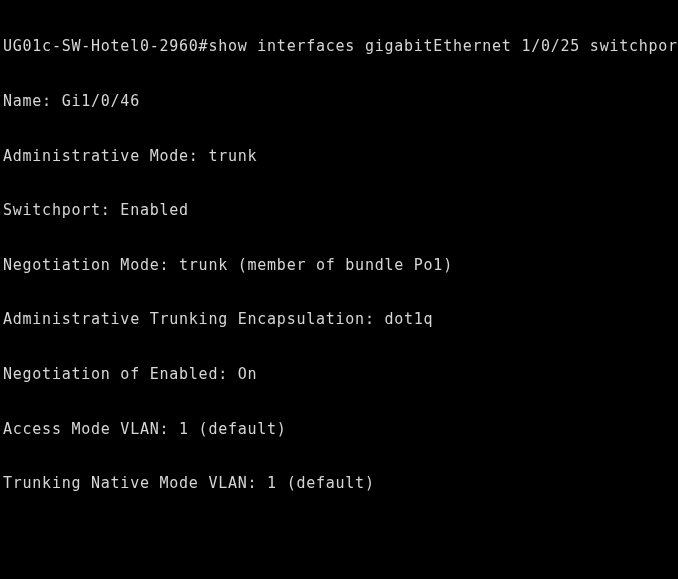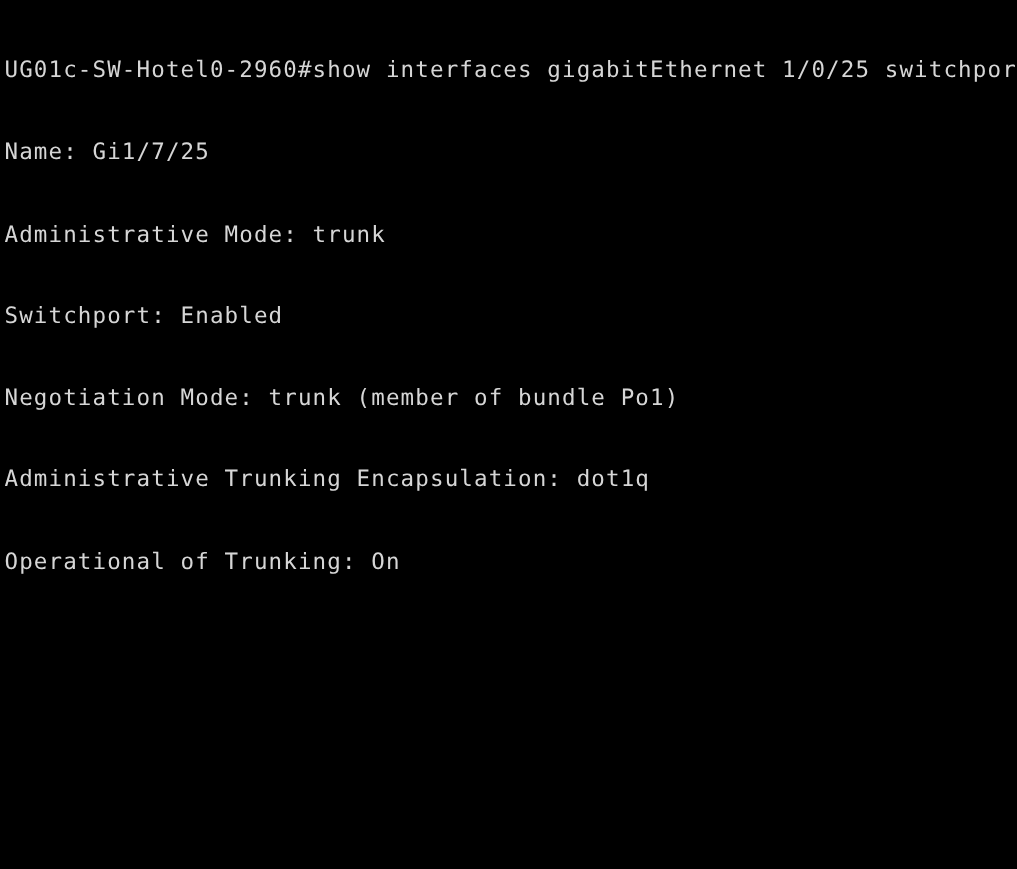--- a/index.html
+++ b/index.html
@@ -38,26 +38,28 @@
     height: 18.2px;
     white-space: pre;
   }
 </style>
 </head>
 <body>
 
 <div id="terminal">
   <div id="console-output">
     <span class="line">UG01c-SW-Hotel0-2960#show interfaces gigabitEthernet 1/0/25 switchport</span>
-    <span class="line">Name: Gi1/7/25</span>
+    <span class="line">Name: Gi1/0/46</span>
     <span class="line">Administrative Mode: trunk</span>
     <span class="line">Switchport: Enabled</span>
     <span class="line">Negotiation Mode: trunk (member of bundle Po1)</span>
     <span class="line">Administrative Trunking Encapsulation: dot1q</span>
-    <span class="line">Operational of Trunking: On</span>
+    <span class="line">Negotiation of Enabled: On</span>
+    <span class="line">Access Mode VLAN: 1 (default)</span>
+    <span class="line">Trunking Native Mode VLAN: 1 (default)</span>
     
     
     
     
     
     
     
     
     
     

